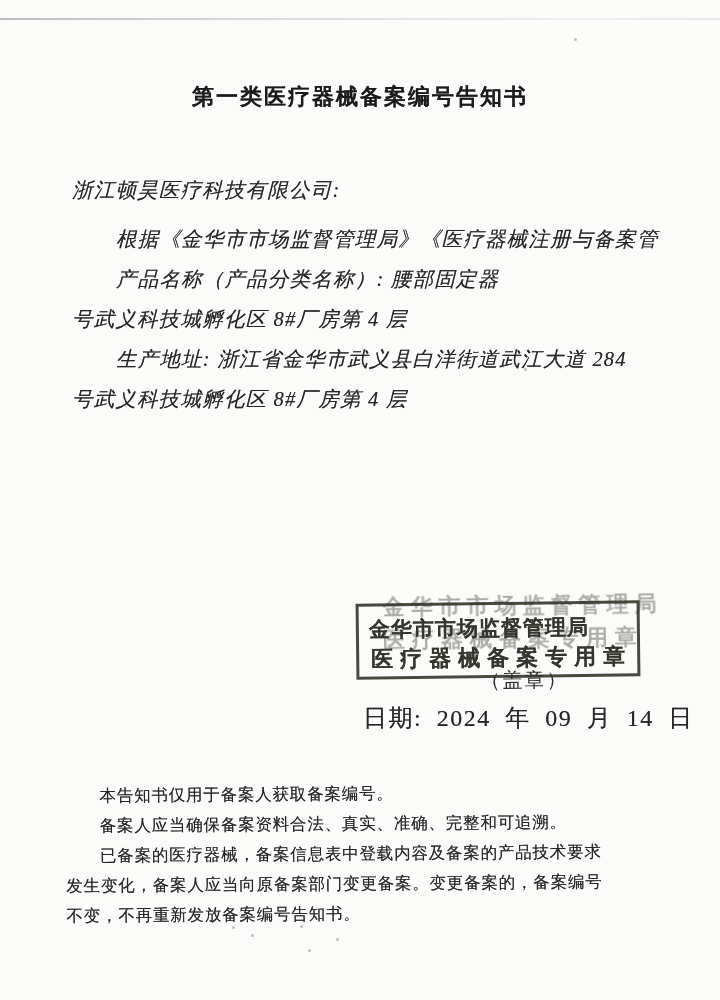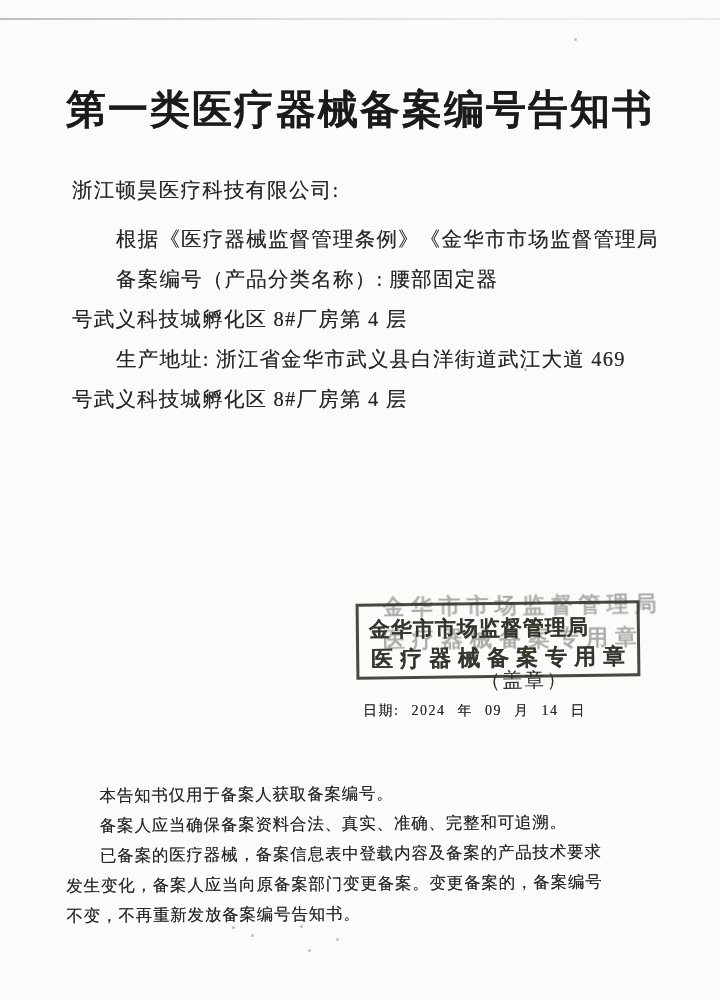--- a/index.html
+++ b/index.html
@@ -27,38 +27,39 @@
   }
   .title {
     position: absolute;
     top: 82px;
     left: 0;
     width: 100%;
     margin: 0;
     text-align: center;
     font-family: "Liberation Sans", sans-serif;
     font-weight: 700;
-    font-size: 40px;
+    font-size: 22px;
     letter-spacing: 2px;
     color: #1b1b1b;
     text-shadow: 0 0 0.6px rgba(20,20,20,.65);
   }
   .body-block {
     position: absolute;
     left: 72px;
     top: 170px;
     width: 590px;
   }
   .body-block p {
     margin: 0;
     font-size: 20.5px;
     line-height: 40px;
     letter-spacing: 1.2px;
     white-space: nowrap;
     text-shadow: 0 0 0.5px rgba(30,30,30,.55);
+    font-style: italic;
   }
   .body-block p.gap { margin-bottom: 9px; }
   .body-block p.ind { text-indent: 44px; }
 
   
   .stamp {
     position: absolute;
     left: 356px;
     top: 602px;
     width: 278px;
@@ -120,21 +121,21 @@
     font-size: 20px;
     letter-spacing: 2px;
     color: #2e2e2e;
     white-space: nowrap;
   }
   .date {
     position: absolute;
     left: 363px;
     top: 702px;
     margin: 0;
-    font-size: 14px;
+    font-size: 24px;
     letter-spacing: 1.5px;
     word-spacing: 7px;
     text-shadow: 0 0 0.5px rgba(30,30,30,.55);
   }
   .notes {
     position: absolute;
     left: 66px;
     top: 779px;
     width: 615px;
     transform: rotate(-0.45deg);
@@ -160,24 +161,24 @@
 </style>
 </head>
 <body>
 
 <div class="scan-line"></div>
 
 <h1 class="title">第一类医疗器械备案编号告知书</h1>
 
 <div class="body-block">
   <p class="gap">浙江顿昊医疗科技有限公司:</p>
-  <p class="ind">根据《医疗器械监督管理条例》《金华市市场监督管理局</p>
-  <p class="ind">备案编号（产品分类名称）: 腰部固定器</p>
+  <p class="ind">根据《金华市市场监督管理局》《医疗器械注册与备案管</p>
+  <p class="ind">产品名称（产品分类名称）: 腰部固定器</p>
   <p>号武义科技城孵化区 8#厂房第 4 层</p>
-  <p class="ind">生产地址: 浙江省金华市武义县白洋街道武江大道 469</p>
+  <p class="ind">生产地址: 浙江省金华市武义县白洋街道武江大道 284</p>
   <p>号武义科技城孵化区 8#厂房第 4 层</p>
 </div>
 
 <div class="stamp">
   <div class="stamp-ghost">
     <div class="g1">金华市市场监督管理局</div>
     <div class="g2">医疗器械备案专用章</div>
   </div>
   <div class="stamp-main">
     <div class="s1">金华市市场监督管理局</div>

